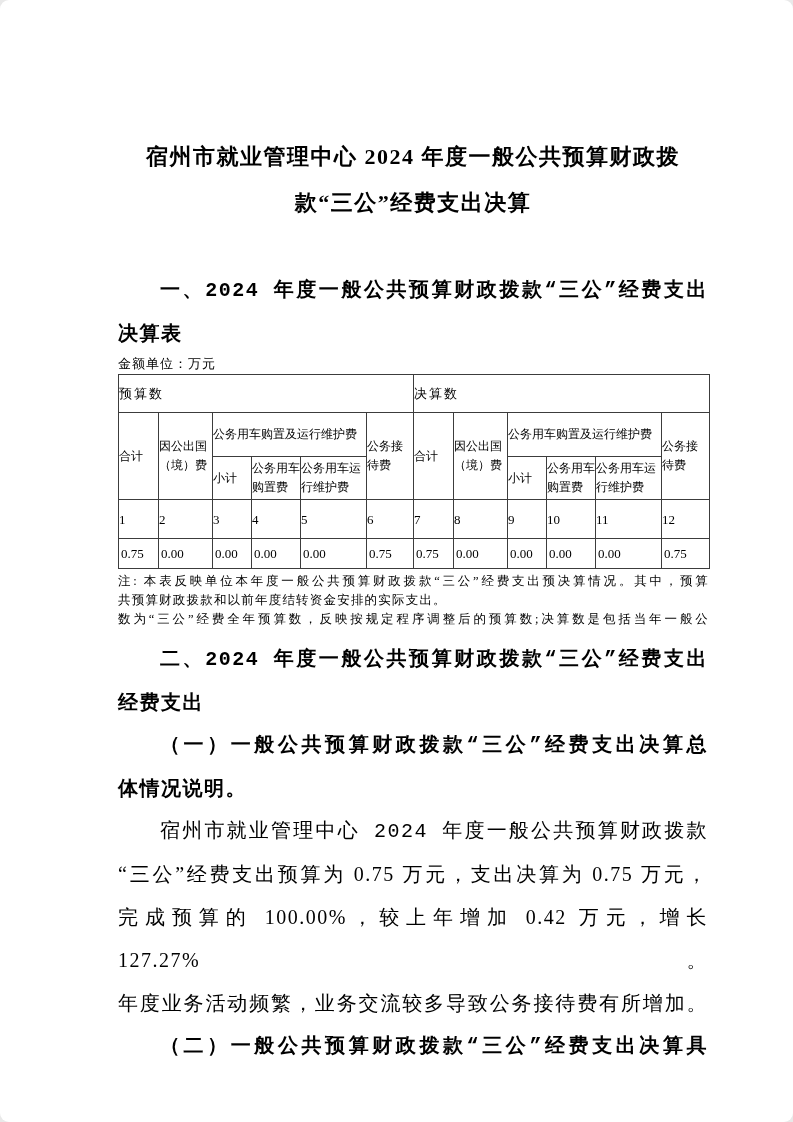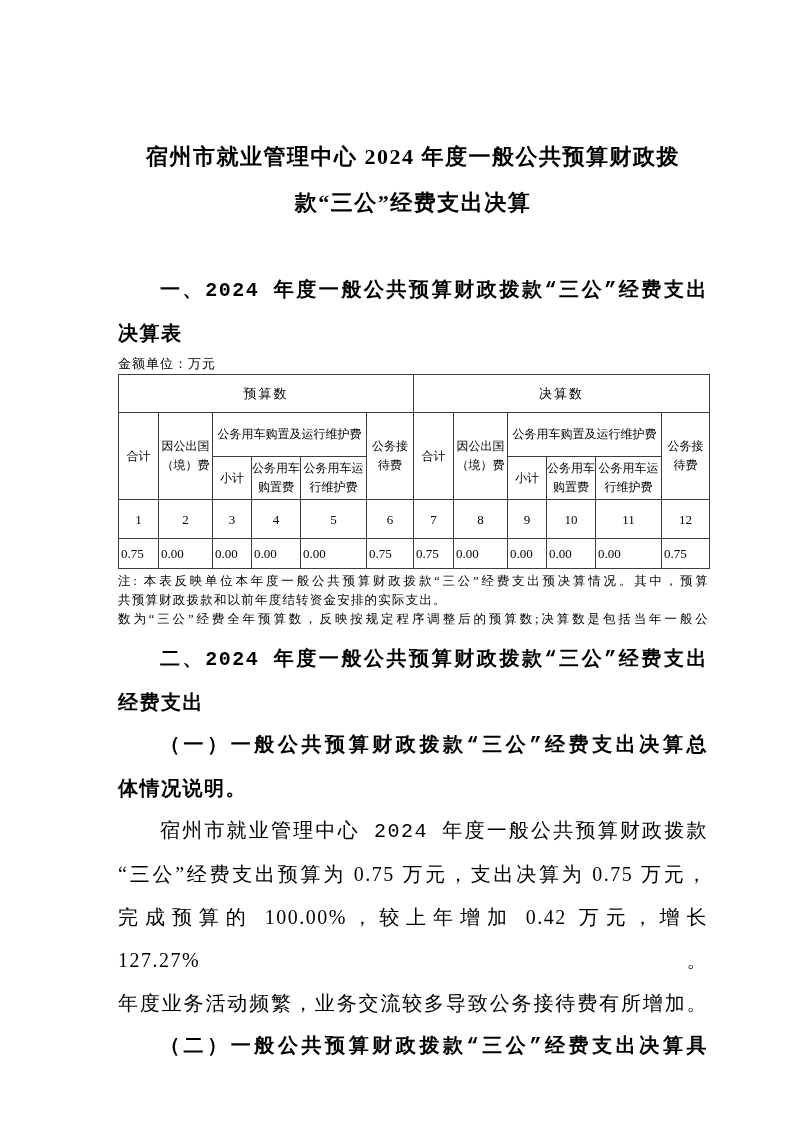--- a/index.html
+++ b/index.html
@@ -7,20 +7,21 @@
     position: relative;
     width: 793px;
     height: 1122px;
     margin: 0 auto;
     background: #ffffff;
     box-sizing: border-box;
     padding: 134px 85px 0 118px;
     font-family: "Liberation Serif", "DejaVu Serif", serif;
     color: #000000;
     overflow: hidden;
+    border-radius: 9px;
   }
   .doc-title {
     font-size: 22px;
     font-weight: 700;
     line-height: 46px;
     text-align: center;
     letter-spacing: 1.5px;
     margin: 0;
   }
   .heading {
@@ -48,21 +49,20 @@
   }
   table.budget-table {
     border-collapse: collapse;
     table-layout: fixed;
     width: 591px;
     margin-top: 2px;
   }
   table.budget-table td {
     border: 1px solid #3c3c3c;
     font-size: 12px;
-    text-align: center;
     vertical-align: middle;
     padding: 0;
     line-height: 19px;
     word-break: break-all;
   }
   tr.row-group td { height: 37px; font-size: 13px; letter-spacing: 2px; }
   tr.row-head td { height: 43px; }
   tr.row-subhead td { height: 42px; }
   td.tall-cell { line-height: 27px; }
   td.nowrap { white-space: nowrap; }

